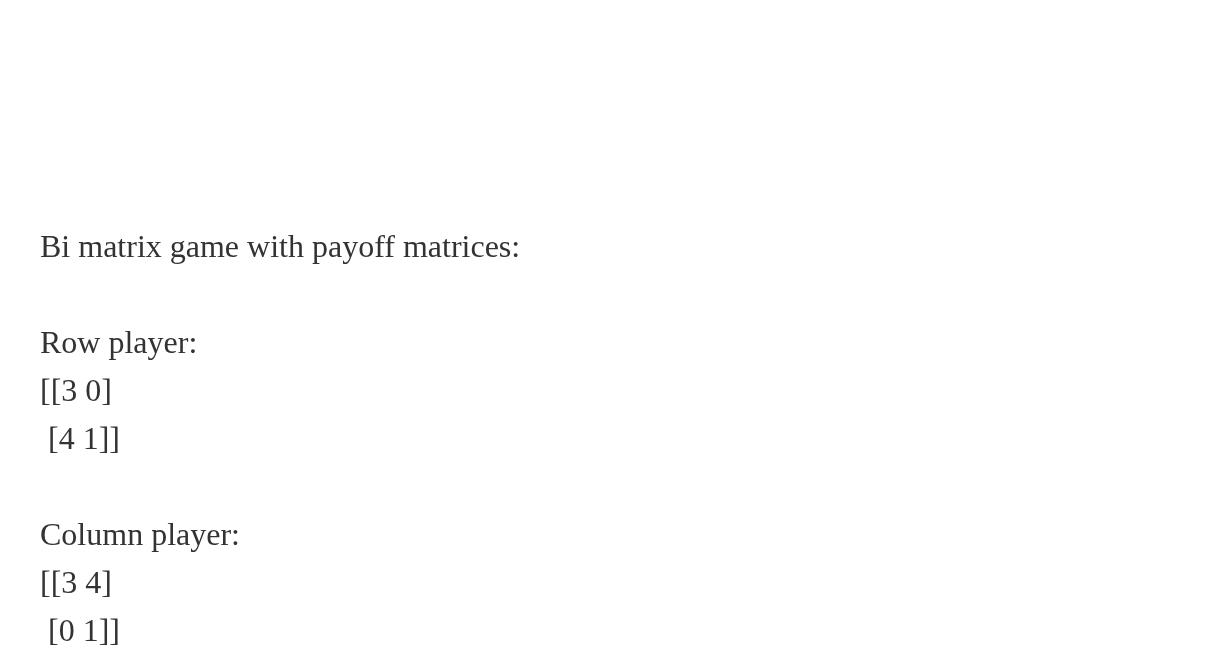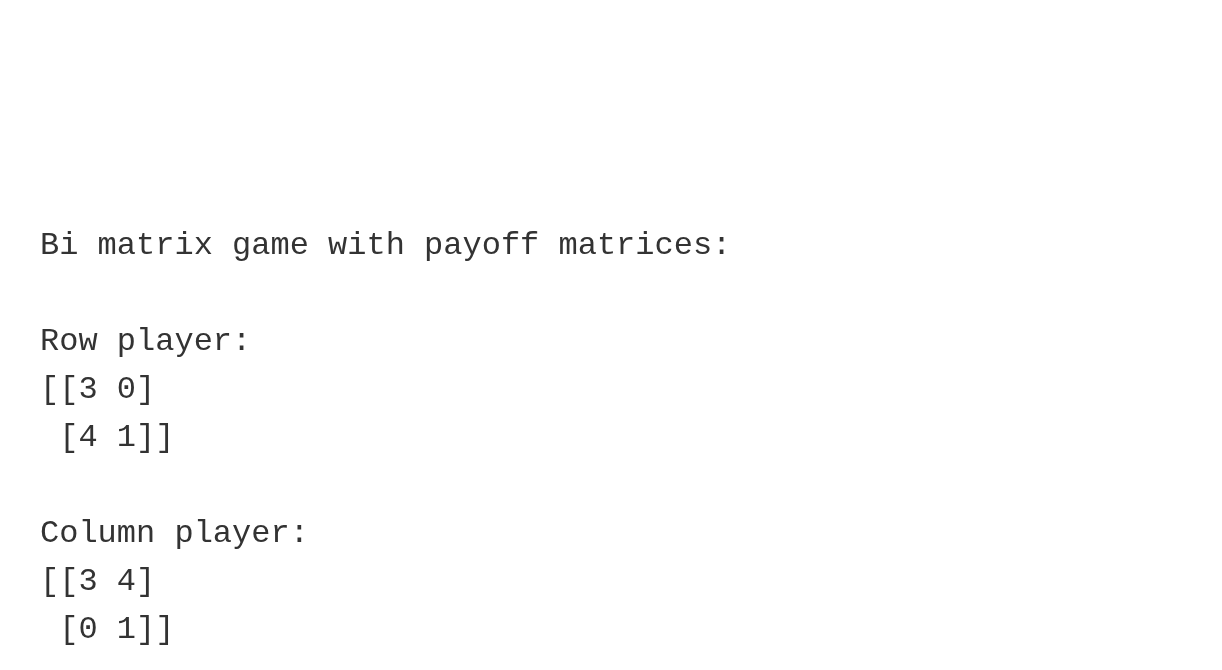--- a/index.html
+++ b/index.html
@@ -7,20 +7,21 @@
       padding: 30px 40px;
       background: #ffffff;
       font-family: "Consolas", "Monaco", "Courier New", monospace;
       font-size: 32px;
       line-height: 1.5;
       color: #333333;
       white-space: pre;
     }
     .output-block {
       display: block;
+      font-family: Liberation Serif, serif;
     }
   </style>
 </head>
 <body>
 
 
 
 <div class="output-block"><span>Bi matrix game with payoff matrices:</span>
 
 <span>Row player:</span>

